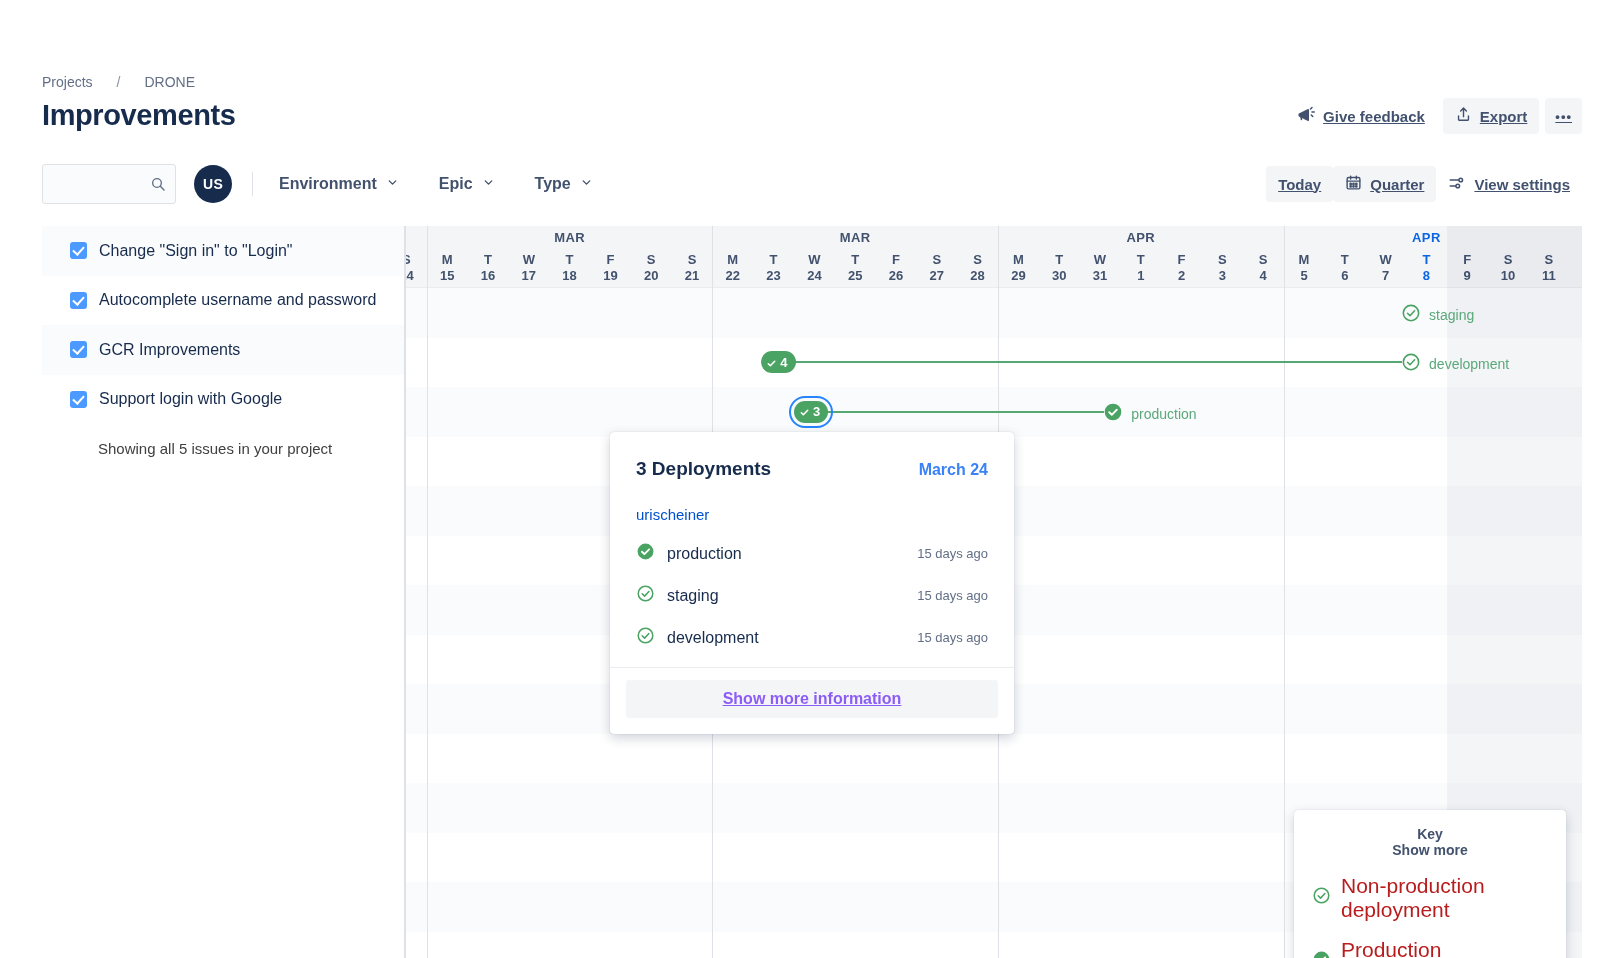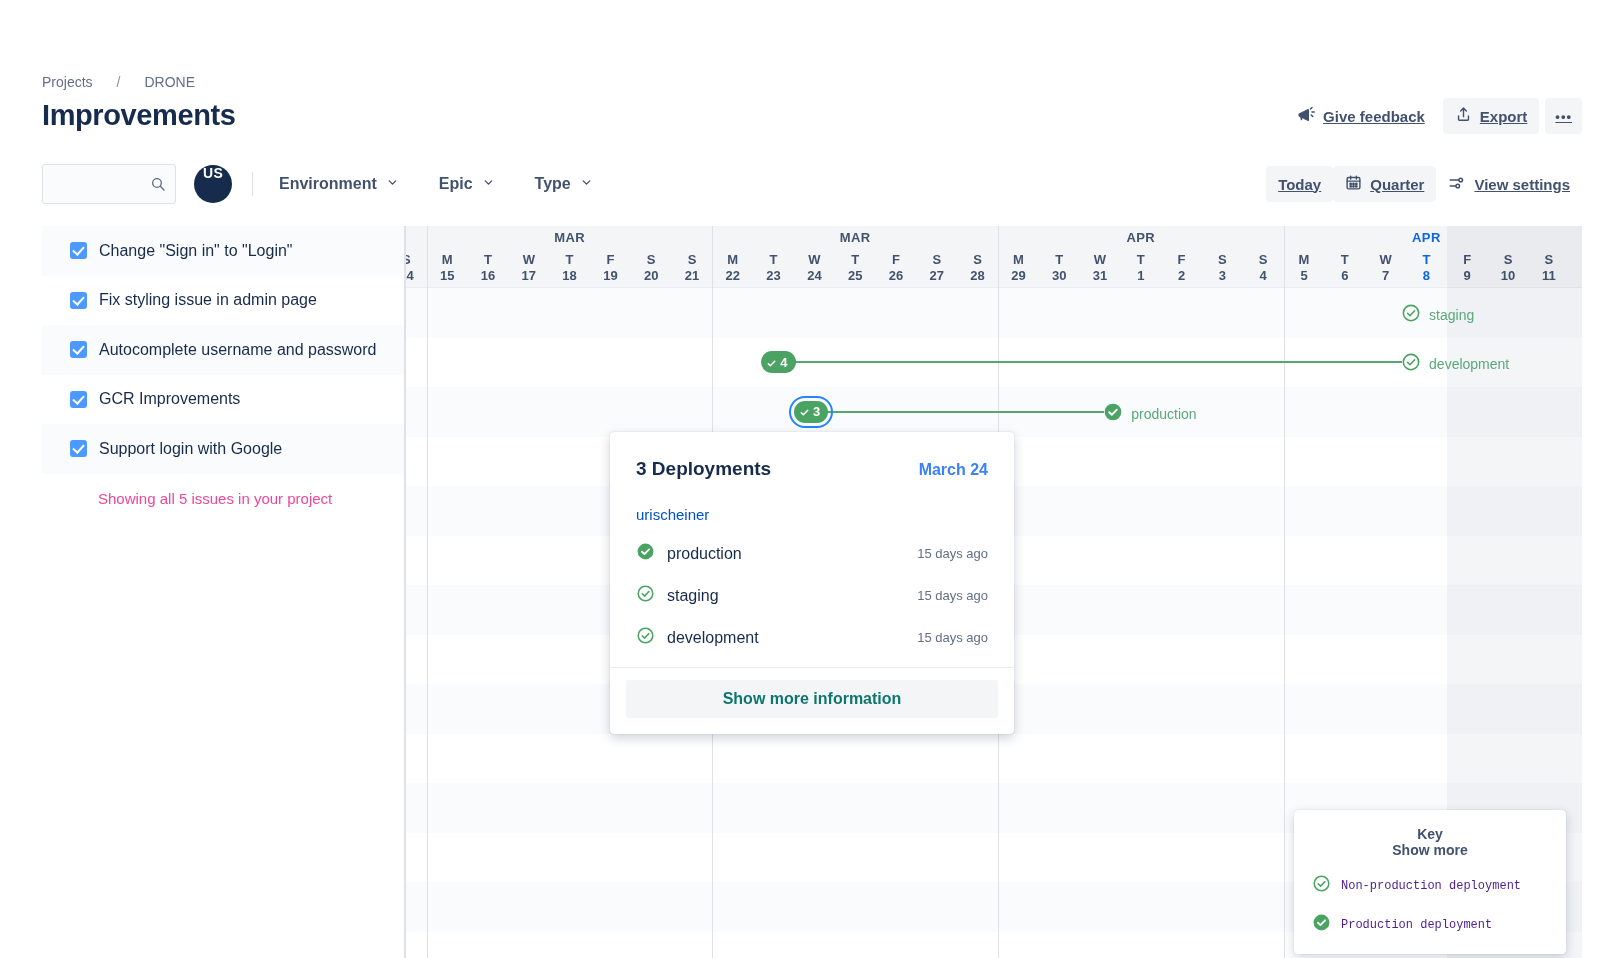--- a/index.html
+++ b/index.html
@@ -59,21 +59,21 @@
   .search-box input {
     width: 100%; height: 100%; border: none; outline: none;
     background: transparent; padding: 0 28px 0 9px;
     font-family: "Liberation Sans", sans-serif; font-size: 14px; color: #172B4D;
   }
   .search-icon { position: absolute; right: 9px; top: 11px; pointer-events: none; }
 
   .avatar {
     width: 38px; height: 38px; border-radius: 50%;
     background: #172B4D; color: #fff;
-    display: flex; align-items: flex-start; justify-content: center;
+    display: flex; align-items: center; justify-content: center;
     font-size: 14px; font-weight: bold; letter-spacing: .3px;
     margin-left: 18px; cursor: pointer;
   }
   .vdiv { width: 1px; height: 24px; background: #DFE1E6; margin: 0 16px 0 20px; }
 
   .filter-btn {
     display: inline-flex; align-items: center; gap: 9px;
     height: 34px; padding: 0 10px; margin-right: 20px;
     border: none; background: transparent; border-radius: 3px;
     font-family: "Liberation Sans", sans-serif;
@@ -117,21 +117,21 @@
     width: 17px; height: 17px; border-radius: 3px; background: #4C9AFF;
     flex: 0 0 auto; position: relative; cursor: pointer;
   }
   .cbx::after {
     content: ""; position: absolute; left: 5px; top: 2px;
     width: 5px; height: 9px; border: solid #fff;
     border-width: 0 2px 2px 0; transform: rotate(42deg);
   }
   .showing {
     height: 49.5px; display: flex; align-items: center;
-    padding-left: 56px; font-size: 15px; color: #ec4899;
+    padding-left: 56px; font-size: 15px; color: #404040;
     background: #fff;
   }
 
   
   .cal {
     position: absolute; left: 364px; top: 0;
     width: 1176px; height: 732px;
     overflow: hidden;
   }
   
@@ -199,37 +199,38 @@
   .pop-date  { font-size: 16px; font-weight: bold; color: #3b82f6; }
   .pop-author { margin-top: 26px; font-size: 15px; color: #0052CC; cursor: pointer; }
   .pop-item {
     margin-top: 19px; display: flex; align-items: center; gap: 12px;
     font-size: 16px; color: #172B4D;
   }
   .pop-item .time { margin-left: auto; font-size: 13px; color: #626F86; }
   .pop-foot { border-top: 1px solid #EBECF0; padding: 12px 16px 16px 16px; }
   .pop-btn {
     width: 100%; height: 38px; border: none; border-radius: 3px;
-    background: #F4F5F7; color: #0f766e;
+    background: #F4F5F7; color: #8b5cf6;
     font-family: "Liberation Sans", sans-serif; font-size: 16px; font-weight: bold;
     cursor: pointer;
+    text-decoration: underline;
   }
 
   
   .keycard {
     position: absolute; left: 1294px; top: 810px;
     width: 272px; border-radius: 4px; background: #fff;
     box-shadow: 0 4px 12px rgba(9,30,66,.18), 0 0 1px rgba(9,30,66,.28);
     padding: 16px 18px 18px 18px; z-index: 30;
   }
   .key-head { display: flex; align-items: center; justify-content: space-between; flex-direction: column; }
   .key-ttl { font-size: 14px; font-weight: bold; color: #42526E; }
   .key-more { font-size: 14px; font-weight: bold; color: #42526E; cursor: pointer; }
   .key-item { margin-top: 16px; display: flex; align-items: center; gap: 10px;
-              font-size: 12px; color: #4c1d95; font-family: Liberation Mono, monospace; }
+              font-size: 21px; color: #b91c1c; }
 </style>
 </head>
 <body>
 
 <div class="page">
 
   <div class="breadcrumb">
     <span>Projects</span>
     <span class="sep">/</span>
     <span>DRONE</span>
@@ -528,24 +529,20 @@
     </div>
 
     <div class="issues-panel">
       <div id="issue-rows">
           <div class="issue-row">
             <span class="cbx"></span>
             <span>Change "Sign in" to "Login"</span>
           </div>
           <div class="issue-row">
             <span class="cbx"></span>
-            <span>Fix styling issue in admin page</span>
-          </div>
-          <div class="issue-row">
-            <span class="cbx"></span>
             <span>Autocomplete username and password</span>
           </div>
           <div class="issue-row">
             <span class="cbx"></span>
             <span>GCR Improvements</span>
           </div>
           <div class="issue-row">
             <span class="cbx"></span>
             <span>Support login with Google</span>
           </div>

